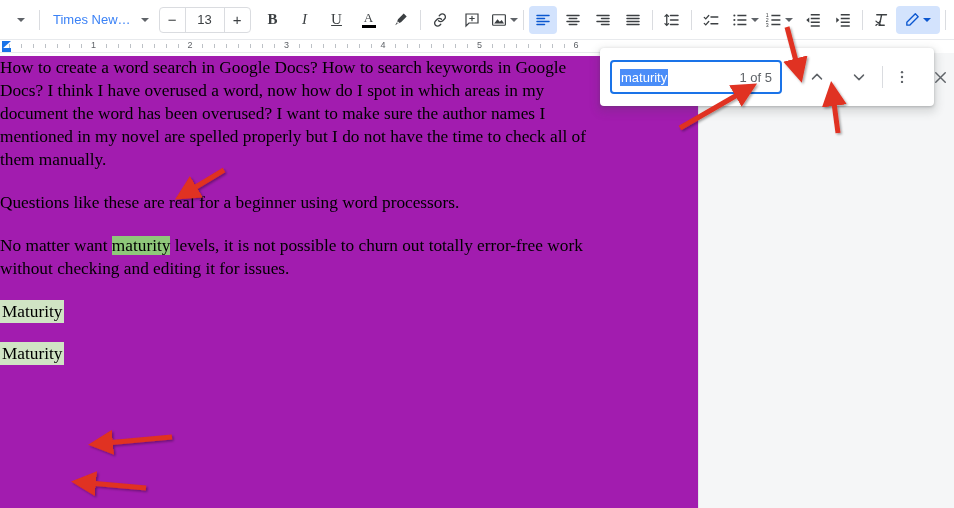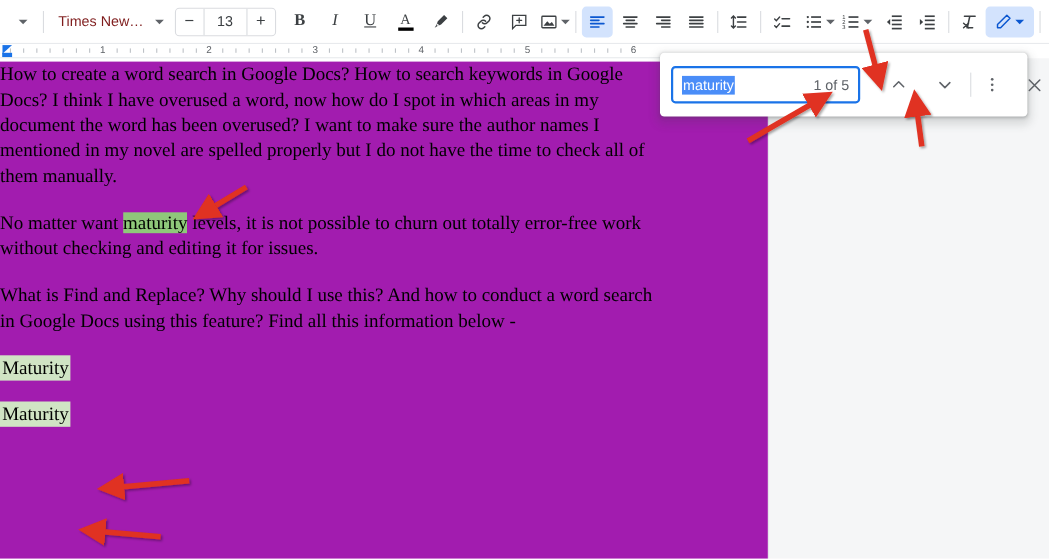--- a/index.html
+++ b/index.html
@@ -59,21 +59,21 @@
   }
   .caret.blue { border-top-color: #0b57d0; }
 
   .font-name {
     display: flex;
     align-items: center;
     height: 28px;
     padding: 0 6px 0 8px;
     border-radius: 4px;
     font-size: 13px;
-    color: #7f1d1d;
+    color: #3b82f6;
     white-space: nowrap;
   }
   .font-name .caret { margin-left: 10px; }
 
   .size-box {
     display: flex;
     align-items: center;
     height: 26px;
     border: 1px solid #dadce0;
     border-radius: 4px;
@@ -462,24 +462,24 @@
       </div>
     <div class="indent-marker"></div>
     <div class="indent-marker2"></div>
   </div>
 
   <div class="canvas-bg"></div>
 
   <div class="page">
     <div class="doc-body">
       <p>How to create a word search in Google Docs? How to search keywords in Google Docs? I think I have overused a word, now how do I spot in which areas in my document the word has been overused? I want to make sure the author names I mentioned in my novel are spelled properly but I do not have the time to check all of them manually.</p>
+      <p>Questions like these are real for a beginner using word processors.</p>
       <p>
         <span>No matter want </span><span class="hl-green">maturity</span><span> levels, it is not possible to churn out totally error-free work without checking and editing it for issues.</span>
       </p>
-      <p>What is Find and Replace? Why should I use this? And how to conduct a word search in Google Docs using this feature? Find all this information below -</p>
       <p style="margin-bottom:19px;"><span class="block-green">Maturity</span></p>
       <p style="margin-bottom:0;"><span class="block-green">Maturity</span></p>
     </div>
   </div>
 
   <div class="findbar">
     <div class="find-input-wrap">
       <span class="find-text">maturity</span>
       <span class="find-count">1 of 5</span>
     </div>

